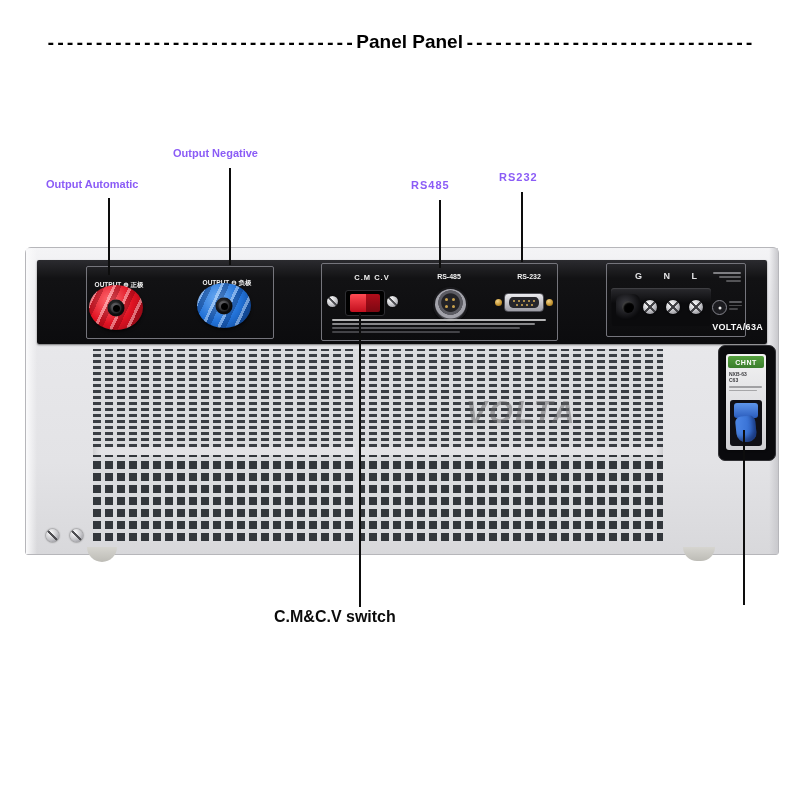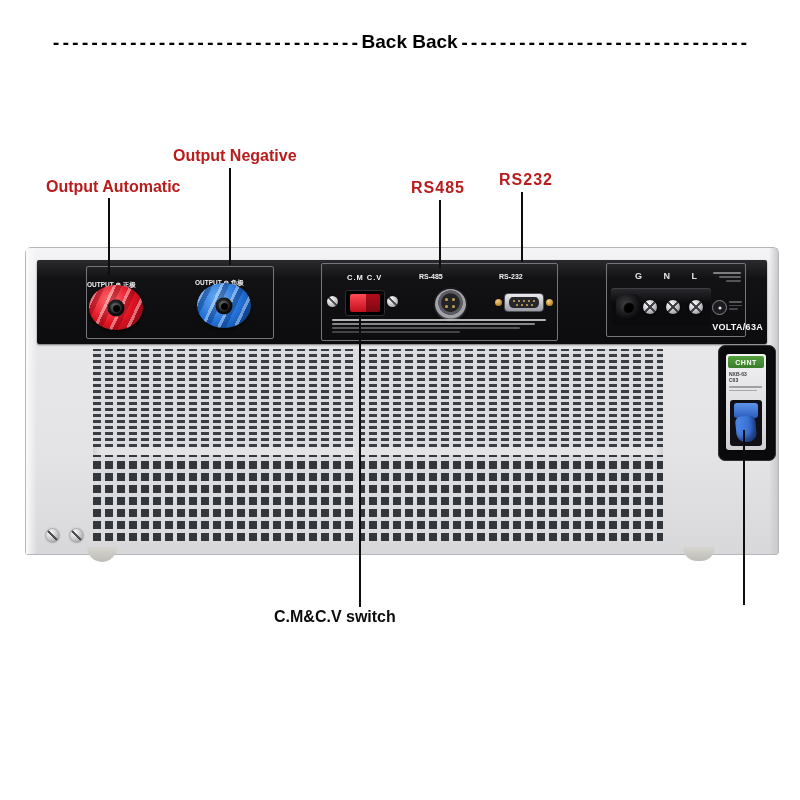--- a/index.html
+++ b/index.html
@@ -4,36 +4,36 @@
 <style>
   html,body{margin:0;padding:0;background:#fff;}
   #stage{position:relative;width:800px;height:800px;background:#ffffff;overflow:hidden;
          font-family:"Liberation Sans",sans-serif;color:#111;}
   
   .title-row{position:absolute;left:0;top:31px;width:800px;display:flex;justify-content:center;
              align-items:center;white-space:nowrap;}
   .title-dashes{font-family:"DejaVu Sans Mono",monospace;font-weight:700;font-size:16px;color:#000;letter-spacing:0;}
   .title-text{font-size:19px;font-weight:700;color:#000;padding:0 2px;}
   
-  .callout{position:absolute;font-size:16px;font-weight:700;color:#b91c1c;white-space:nowrap;}
+  .callout{position:absolute;font-size:11px;font-weight:700;color:#8b5cf6;white-space:nowrap;}
   .callout2{position:absolute;font-size:16px;font-weight:700;color:#0c0c0c;line-height:21px;white-space:nowrap;}
   .leader{position:absolute;width:2px;background:#0d0d0d;z-index:30;}
   
   .case{position:absolute;left:25px;top:247px;width:752px;height:306px;
         background:linear-gradient(180deg,#f4f4f6 0%,#e9e9ec 18%,#e3e3e6 70%,#d8d8db 100%);
         border:1px solid #b6b6ba;border-radius:6px 6px 3px 3px;z-index:1;}
   .case .bevel-l{position:absolute;left:0;top:0;bottom:0;width:11px;
         background:linear-gradient(90deg,#fbfbfc,rgba(255,255,255,0));}
   .case .bevel-r{position:absolute;right:0;top:0;bottom:0;width:9px;
         background:linear-gradient(270deg,#c9c9cd,rgba(255,255,255,0));}
   .black-panel{position:absolute;left:11px;top:12px;width:730px;height:84px;
         background:linear-gradient(180deg,#2b2b2f 0%,#121214 22%,#0c0c0e 100%);
         border-radius:2px;box-shadow:0 1px 2px rgba(0,0,0,.5);}
   .subpanel{position:absolute;border:1px solid #75757c;border-radius:2px;}
-  .panel-label{position:absolute;color:#f2f2f2;font-weight:700;white-space:nowrap;}
+  .panel-label{position:absolute;color:#f2f2f2;font-weight:700;white-space:nowrap;text-align:center;}
   
   .terminal{position:absolute;border-radius:50%;}
   .terminal .knob{position:absolute;inset:0;border-radius:50%;}
   .terminal.red .knob{background:
       repeating-linear-gradient(115deg,rgba(255,255,255,0) 0 7px,rgba(255,255,255,.40) 7px 10px,rgba(110,0,12,.35) 10px 15px),
       radial-gradient(circle at 38% 34%,#ff6a70,#e01222 52%,#8f0d18 96%);
       box-shadow:0 2px 3px rgba(0,0,0,.6);}
   .terminal.blue .knob{background:
       repeating-linear-gradient(115deg,rgba(255,255,255,0) 0 7px,rgba(255,255,255,.38) 7px 10px,rgba(4,35,90,.35) 10px 15px),
       radial-gradient(circle at 38% 34%,#6aaaf2,#2272d8 52%,#0d3f86 96%);
@@ -118,21 +118,21 @@
   .fuse-label{position:absolute;right:4px;top:62px;color:#fafafa;font-weight:700;font-size:9px;letter-spacing:.3px;}
   .gnl-row{position:absolute;display:flex;justify-content:space-between;color:#e4e4e6;font-weight:700;font-size:9px;}
 </style>
 </head>
 <body>
 
 <div id="stage">
 
   <div class="title-row">
     <span class="title-dashes">--------------------------------</span>
-    <span class="title-text">Back Back</span>
+    <span class="title-text">Panel Panel</span>
     <span class="title-dashes">------------------------------</span>
   </div>
 
   <div class="callout" style="left:46px;top:178px;">Output Automatic</div>
   <div class="callout" style="left:173px;top:147px;">Output Negative</div>
   <div class="callout" style="left:411px;top:179px;letter-spacing:1px;">RS485</div>
   <div class="callout" style="left:499px;top:171px;letter-spacing:1px;">RS232</div>
 
   <div class="leader" style="left:108px;top:198px;height:77px;"></div>
   <div class="leader" style="left:229px;top:168px;height:97px;"></div>
@@ -270,18 +270,19 @@
           <div class="lever-top"></div>
           <div class="lever"></div>
         </div>
       </div>
     </div>
 
     <div class="foot" style="left:61px;top:299px;width:30px;height:15px;"></div>
     <div class="foot" style="left:657px;top:299px;width:32px;height:14px;"></div>
   </div>
 
+  <div class="watermark">VOLTA</div>
 
   <div class="callout2" style="left:274px;top:606px;text-align:right;">
     <div>C.M&amp;C.V switch</div>
   </div>
 
 </div>
 
 </body></html>

